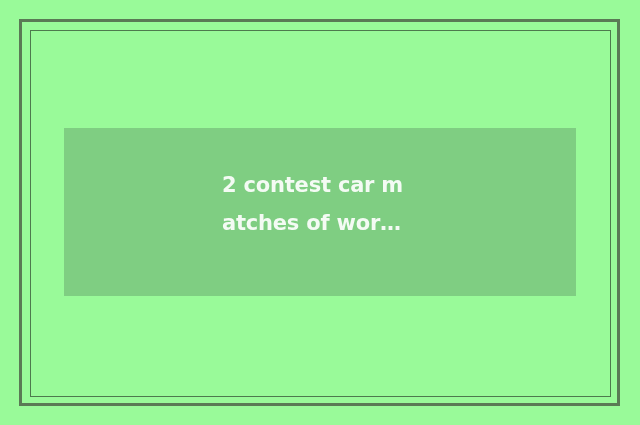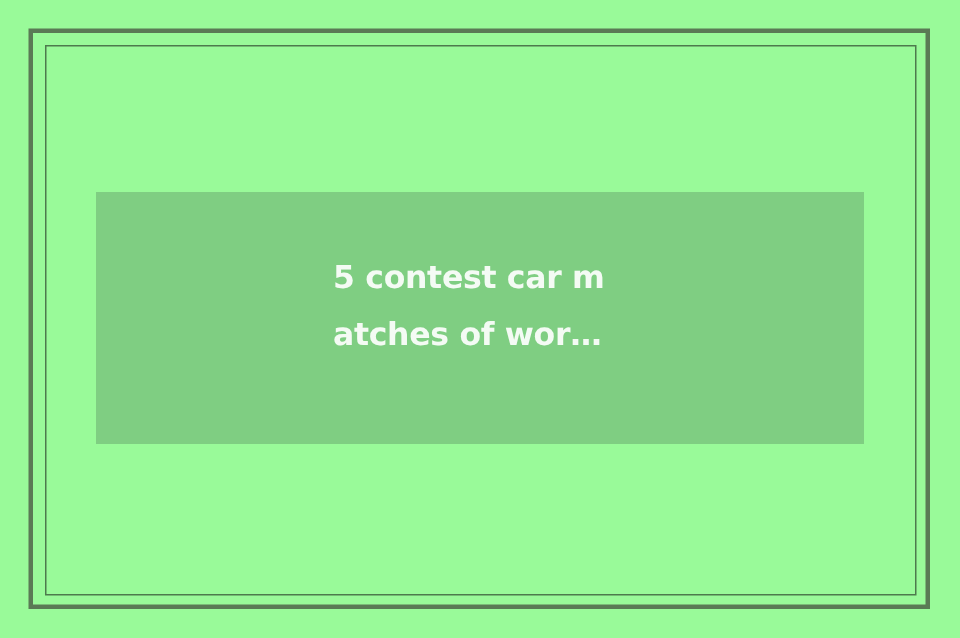--- a/index.html
+++ b/index.html
@@ -80,17 +80,17 @@
 </head>
 <body>
 
 <div id="canvas">
 
   <div id="outer-frame"></div>
 
   <div id="inner-frame"></div>
 
   <div id="content-panel">
-    <div id="panel-text">5 contest car m
+    <div id="panel-text">2 contest car m
 atches of wor…</div>
   </div>
 
 </div>
 
 </body></html>

